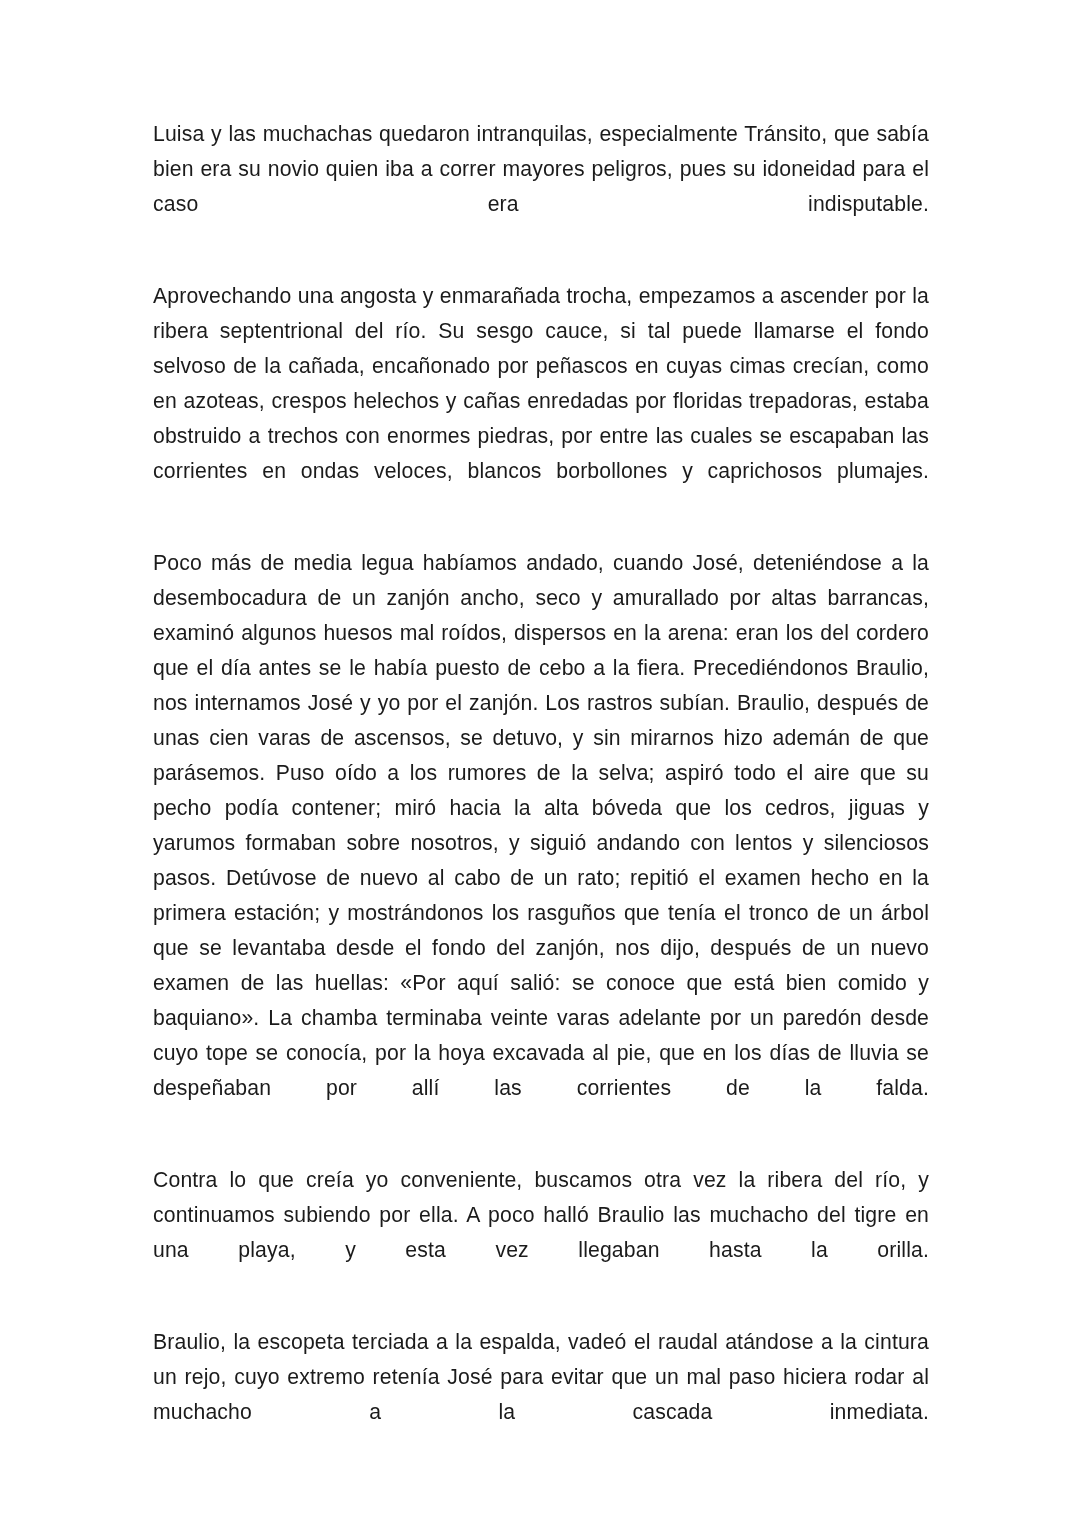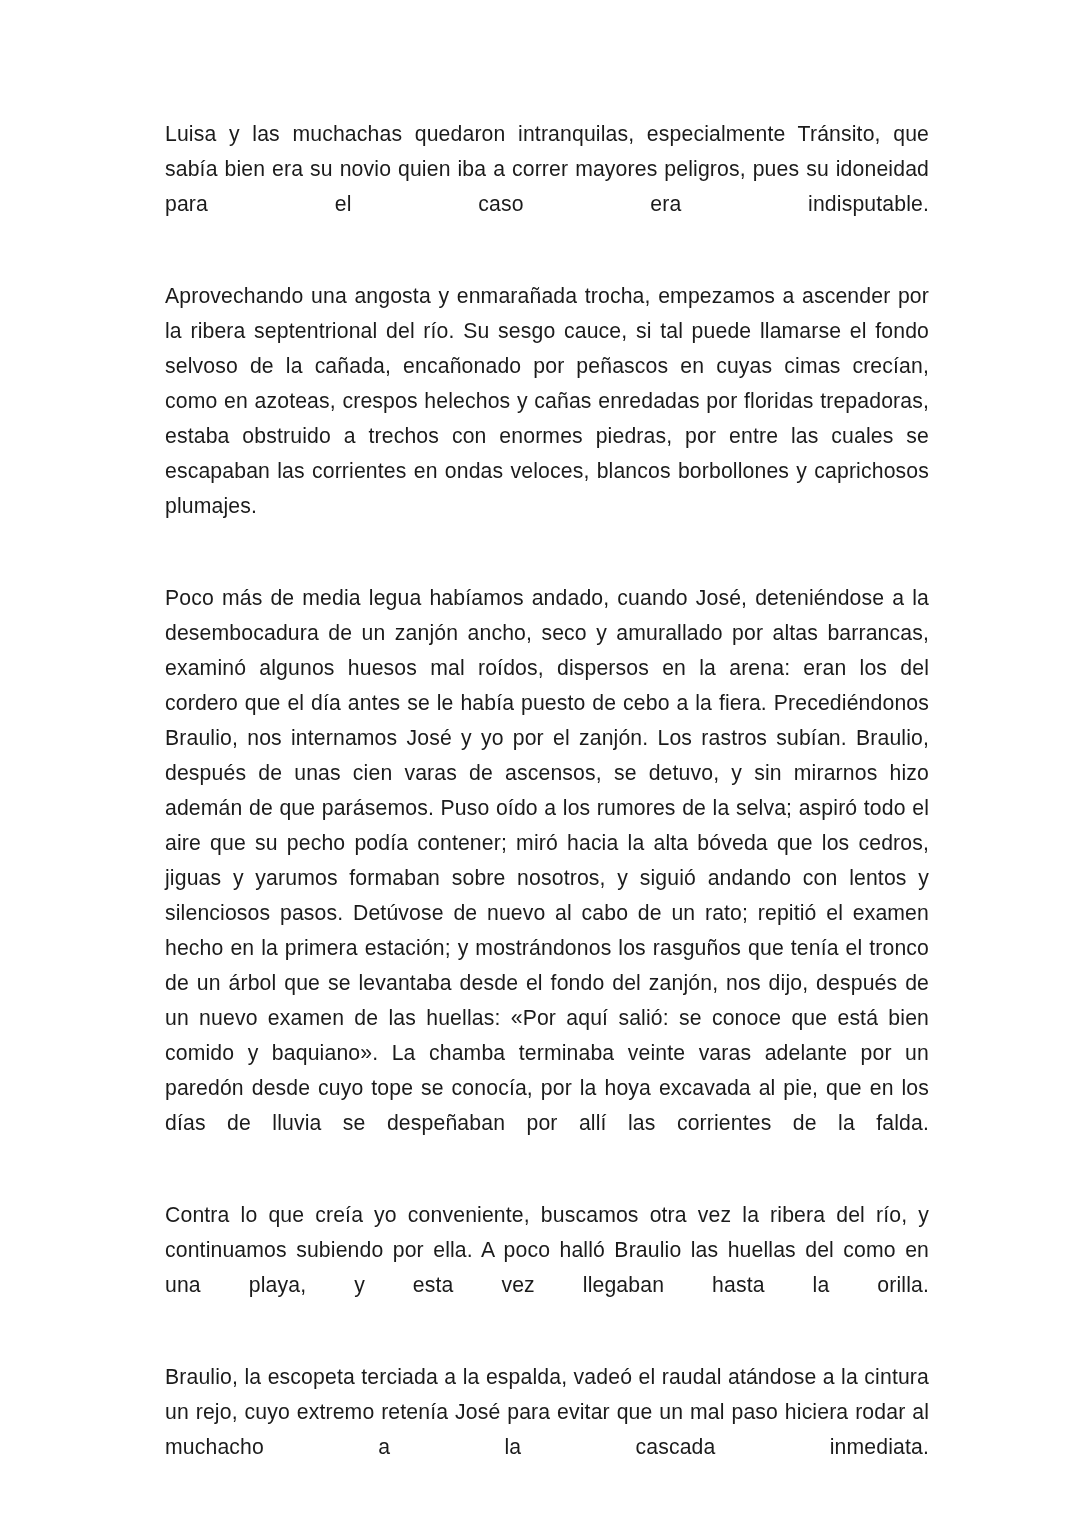--- a/index.html
+++ b/index.html
@@ -20,21 +20,21 @@
   }
 
   .text-column {
     position: absolute;
     left: 153px;
     top: 116px;
     width: 776px;
   }
 
   .para {
-    margin: 0 0 22px 12px;
+    margin: 0 0 22px 0;
     font-family: "Liberation Sans", "DejaVu Sans", sans-serif;
     font-size: 21.2px;
     line-height: 35px;
     color: #1b1b1b;
     text-align: justify;
     text-justify: inter-word;
     letter-spacing: 0.15px;
     word-spacing: 0.2px;
     -webkit-font-smoothing: antialiased;
   }
@@ -51,17 +51,17 @@
   }
 </style>
 </head>
 <body>
 
 <div class="page">
   <div class="text-column">
     <p class="para">Luisa y las muchachas quedaron intranquilas, especialmente Tránsito, que sabía bien era su novio quien iba a correr mayores peligros, pues su idoneidad para el caso era indisputable.</p>
     <p class="para">Aprovechando una angosta y enmarañada trocha, empezamos a ascender por la ribera septentrional del río. Su sesgo cauce, si tal puede llamarse el fondo selvoso de la cañada, encañonado por peñascos en cuyas cimas crecían, como en azoteas, crespos helechos y cañas enredadas por floridas trepadoras, estaba obstruido a trechos con enormes piedras, por entre las cuales se escapaban las corrientes en ondas veloces, blancos borbollones y caprichosos plumajes.</p>
     <p class="para">Poco más de media legua habíamos andado, cuando José, deteniéndose a la desembocadura de un zanjón ancho, seco y amurallado por altas barrancas, examinó algunos huesos mal roídos, dispersos en la arena: eran los del cordero que el día antes se le había puesto de cebo a la fiera. Precediéndonos Braulio, nos internamos José y yo por el zanjón. Los rastros subían. Braulio, después de unas cien varas de ascensos, se detuvo, y sin mirarnos hizo ademán de que parásemos. Puso oído a los rumores de la selva; aspiró todo el aire que su pecho podía contener; miró hacia la alta bóveda que los cedros, jiguas y yarumos formaban sobre nosotros, y siguió andando con lentos y silenciosos pasos. Detúvose de nuevo al cabo de un rato; repitió el examen hecho en la primera estación; y mostrándonos los rasguños que tenía el tronco de un árbol que se levantaba desde el fondo del zanjón, nos dijo, después de un nuevo examen de las huellas: «Por aquí salió: se conoce que está bien comido y baquiano». La chamba terminaba veinte varas adelante por un paredón desde cuyo tope se conocía, por la hoya excavada al pie, que en los días de lluvia se despeñaban por allí las corrientes de la falda.</p>
-    <p class="para">Contra lo que creía yo conveniente, buscamos otra vez la ribera del río, y continuamos subiendo por ella. A poco halló Braulio las huellas del como en una playa, y esta vez llegaban hasta la orilla.</p>
+    <p class="para">Contra lo que creía yo conveniente, buscamos otra vez la ribera del río, y continuamos subiendo por ella. A poco halló Braulio las muchacho del tigre en una playa, y esta vez llegaban hasta la orilla.</p>
     <p class="para">Braulio, la escopeta terciada a la espalda, vadeó el raudal atándose a la cintura un rejo, cuyo extremo retenía José para evitar que un mal paso hiciera rodar al muchacho a la cascada inmediata.</p>
 
   </div>
 </div>
 
 </body></html>

